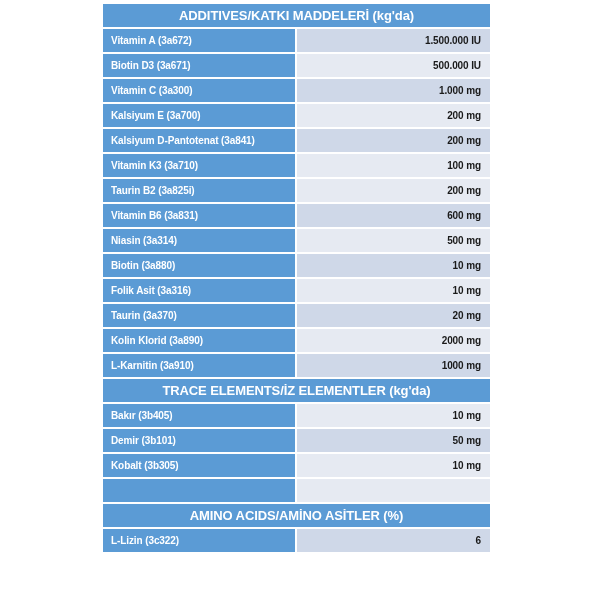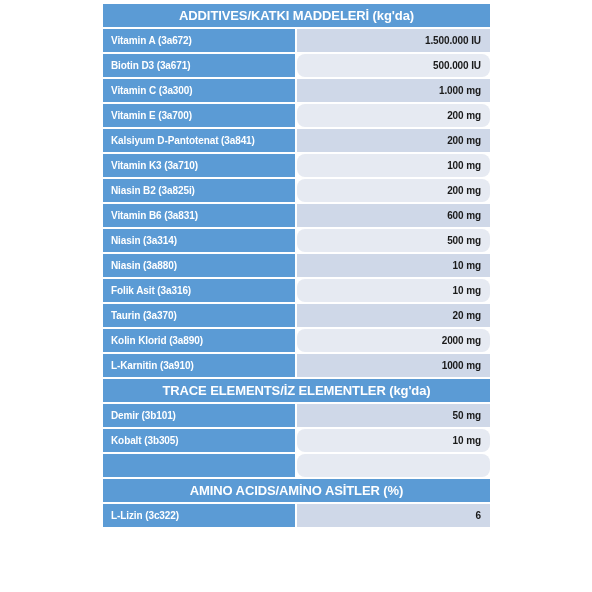--- a/index.html
+++ b/index.html
@@ -61,21 +61,21 @@
   }
   
   .val {
     color: #1a1a1a;
     text-align: right;
     padding-right: 9px !important;
     width: 166px;
     font-weight: bold;
   }
   .val.shade-a { background: #cfd8e8; margin-left: 42px; }
-  .val.shade-b { background: #e6eaf2; border-radius: 8px; }
+  .val.shade-b { background: #e6eaf2; }
   
   .blank .lbl { background: #5b9bd5; }
   .blank .val { background: #e6eaf2; }
 </style>
 </head>
 <body>
 
 <div id="sheet">
   <div id="table-wrap">
     <table class="tbl">
@@ -89,65 +89,69 @@
           </tr>
           <tr class="">
             <td class="lbl">Biotin D3 (3a671)</td>
             <td class="val shade-b">500.000 IU</td>
           </tr>
           <tr class="">
             <td class="lbl">Vitamin C (3a300)</td>
             <td class="val shade-a">1.000 mg</td>
           </tr>
           <tr class="">
-            <td class="lbl">Vitamin E (3a700)</td>
+            <td class="lbl">Kalsiyum E (3a700)</td>
             <td class="val shade-b">200 mg</td>
           </tr>
           <tr class="">
             <td class="lbl">Kalsiyum D-Pantotenat (3a841)</td>
             <td class="val shade-a">200 mg</td>
           </tr>
           <tr class="">
             <td class="lbl">Vitamin K3 (3a710)</td>
             <td class="val shade-b">100 mg</td>
           </tr>
           <tr class="">
-            <td class="lbl">Niasin B2 (3a825i)</td>
+            <td class="lbl">Taurin B2 (3a825i)</td>
             <td class="val shade-b">200 mg</td>
           </tr>
           <tr class="">
             <td class="lbl">Vitamin B6 (3a831)</td>
             <td class="val shade-a">600 mg</td>
           </tr>
           <tr class="">
             <td class="lbl">Niasin (3a314)</td>
             <td class="val shade-b">500 mg</td>
           </tr>
           <tr class="">
-            <td class="lbl">Niasin (3a880)</td>
+            <td class="lbl">Biotin (3a880)</td>
             <td class="val shade-a">10 mg</td>
           </tr>
           <tr class="">
             <td class="lbl">Folik Asit (3a316)</td>
             <td class="val shade-b">10 mg</td>
           </tr>
           <tr class="">
             <td class="lbl">Taurin (3a370)</td>
             <td class="val shade-a">20 mg</td>
           </tr>
           <tr class="">
             <td class="lbl">Kolin Klorid (3a890)</td>
             <td class="val shade-b">2000 mg</td>
           </tr>
           <tr class="">
             <td class="lbl">L-Karnitin (3a910)</td>
             <td class="val shade-a">1000 mg</td>
           </tr>
           <tr class="sec-head">
             <td colspan="2">TRACE ELEMENTS/İZ ELEMENTLER (kg'da)</td>
+          </tr>
+          <tr class="">
+            <td class="lbl">Bakır (3b405)</td>
+            <td class="val shade-b">10 mg</td>
           </tr>
           <tr class="">
             <td class="lbl">Demir  (3b101)</td>
             <td class="val shade-a">50 mg</td>
           </tr>
           <tr class="">
             <td class="lbl">Kobalt  (3b305)</td>
             <td class="val shade-b">10 mg</td>
           </tr>
           <tr class="blank">

